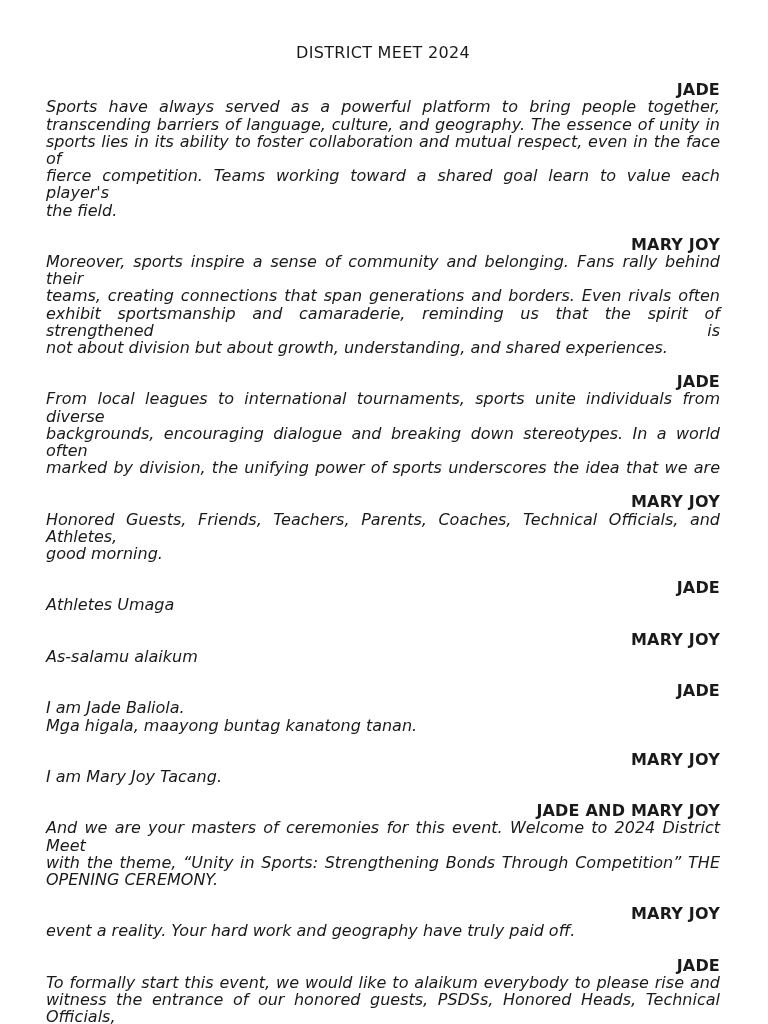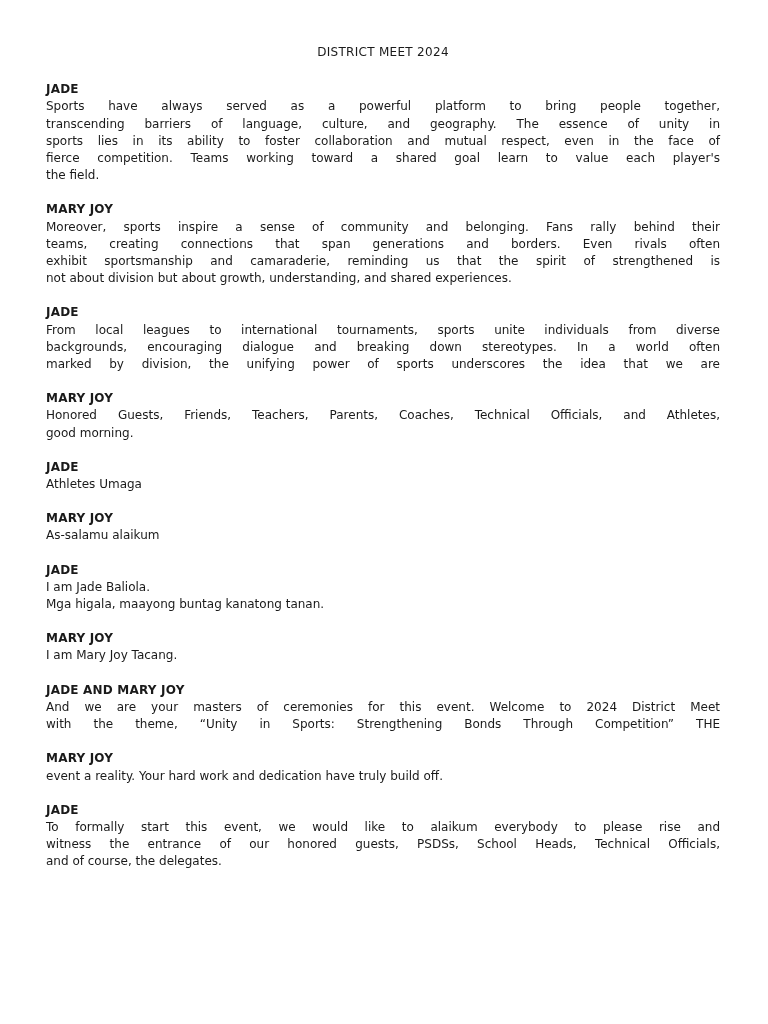--- a/index.html
+++ b/index.html
@@ -7,42 +7,44 @@
     padding: 0;
     background: #ffffff;
   }
   .page {
     width: 768px;
     height: 1024px;
     box-sizing: border-box;
     background: #ffffff;
     padding: 44px 48px 8px 46px;
     font-family: "DejaVu Sans", sans-serif;
-    font-size: 12px;
+    font-size: 16px;
     color: #1a1a1a;
     overflow: hidden;
   }
   .doc-title {
     text-align: center;
     line-height: 17.2px;
     margin-bottom: 20px;
     letter-spacing: 0.3px;
     white-space: nowrap;
   }
   .block {
     margin-bottom: 17px;
   }
   .speaker {
     font-weight: bold;
     line-height: 17.2px;
     letter-spacing: 0.2px;
+    text-align: right;
   }
   .line {
     line-height: 17.2px;
     text-align: left;
+    font-style: italic;
   }
   .line.fill {
     text-align: justify;
     text-align-last: justify;
   }
 </style>
 </head>
 <body>
 
 <div class="page">
@@ -88,25 +90,26 @@
         <div class="line">Mga higala, maayong buntag kanatong tanan.</div>
       </div>
       <div class="block">
         <div class="speaker">MARY JOY</div>
         <div class="line">I am Mary Joy Tacang.</div>
       </div>
       <div class="block">
         <div class="speaker">JADE AND MARY JOY</div>
         <div class="line fill">And we are your masters of ceremonies for this event. Welcome to 2024 District Meet</div>
         <div class="line fill">with the theme, “Unity in Sports: Strengthening Bonds Through Competition” THE</div>
+        <div class="line">OPENING CEREMONY.</div>
       </div>
       <div class="block">
         <div class="speaker">MARY JOY</div>
-        <div class="line">event a reality. Your hard work and dedication have truly build off.</div>
+        <div class="line">event a reality. Your hard work and geography have truly paid off.</div>
       </div>
       <div class="block">
         <div class="speaker">JADE</div>
         <div class="line fill">To formally start this event, we would like to alaikum everybody to please rise and</div>
-        <div class="line fill">witness the entrance of our honored guests, PSDSs, School Heads, Technical Officials,</div>
+        <div class="line fill">witness the entrance of our honored guests, PSDSs, Honored Heads, Technical Officials,</div>
         <div class="line">and of course, the delegates.</div>
       </div>
     </div>
 </div>
 
 </body></html>

